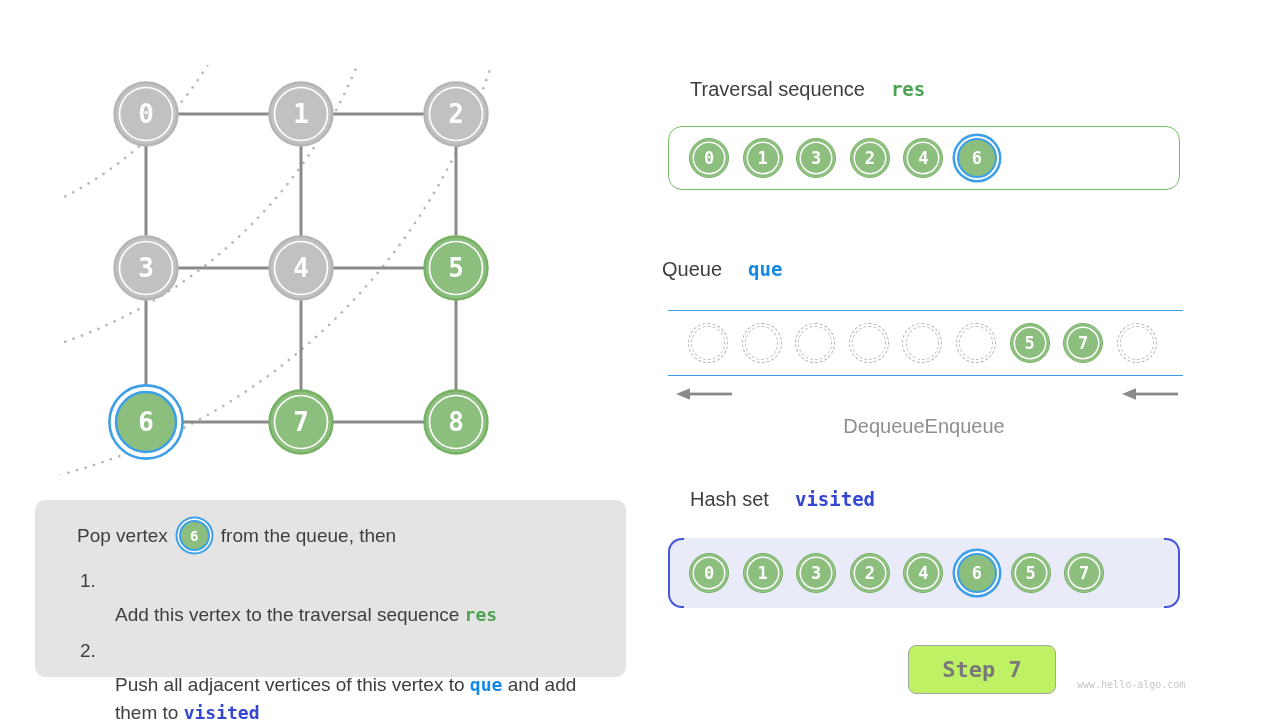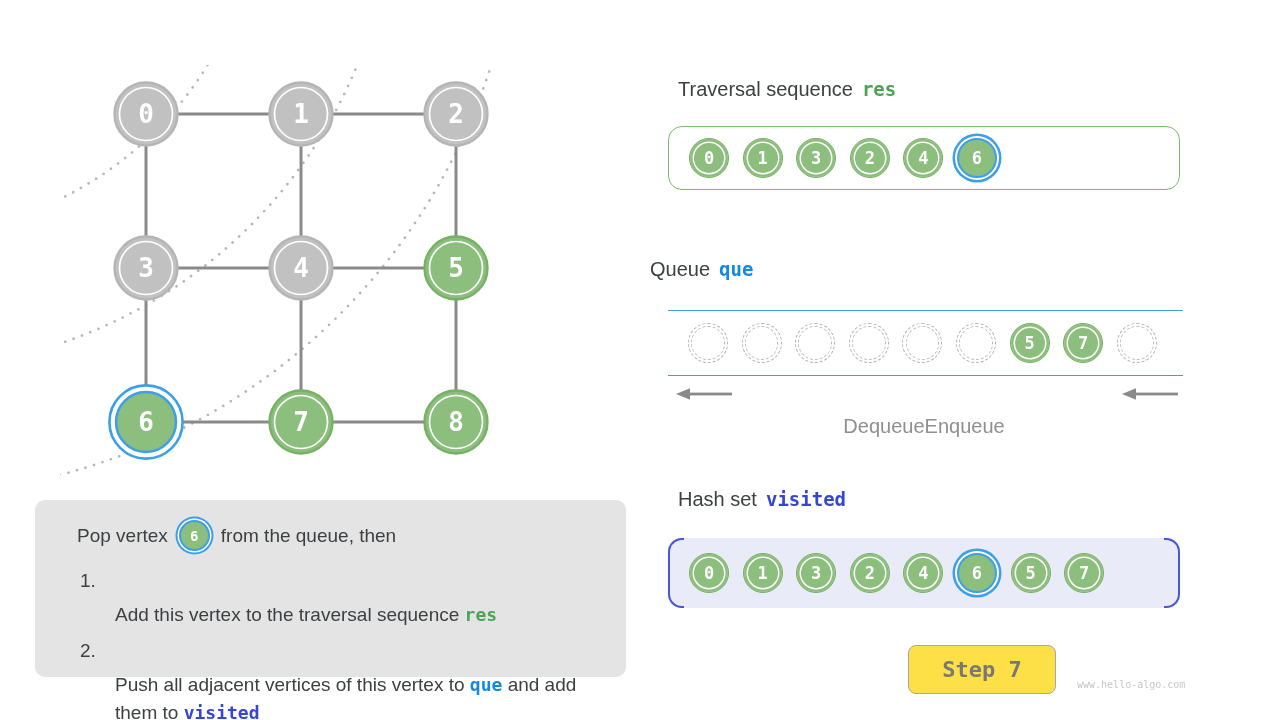--- a/index.html
+++ b/index.html
@@ -6,22 +6,22 @@
   body{
     width:1280px;height:720px;background:#ffffff;position:relative;overflow:hidden;
     font-family:"Liberation Sans",sans-serif;
   }
   .stage{position:absolute;inset:0;}
 
   
   .graph-svg{position:absolute;left:60px;top:65px;width:480px;height:410px;}
 
   
-  .sec-title{position:absolute;display:flex;align-items:baseline;gap:9px;
-    font-size:20px;color:var(--text-dark);white-space:nowrap;}
+  .sec-title{position:absolute;display:flex;align-items:baseline;gap:26px;
+    font-size:20px;color:var(--text-dark);white-space:nowrap;margin-left:12px;}
   .tok{font-family:"DejaVu Sans Mono",monospace;font-weight:bold;font-size:19px;}
   .code-green{color:var(--code-green);}
   .code-blue{color:var(--code-blue);}
   .code-indigo{color:var(--code-indigo);}
 
   
   .chip{width:40px;height:40px;border-radius:50%;flex:none;box-sizing:border-box;
     display:flex;align-items:center;justify-content:center;position:relative;
     font-family:"DejaVu Sans Mono",monospace;font-weight:bold;font-size:17px;color:#fff;}
   .chip-green{background:var(--node-green);border:1.5px solid var(--node-green-border);
@@ -63,21 +63,21 @@
     box-shadow:0 0 0 1.5px #ffffff, 0 0 0 3.5px var(--blue-highlight);
     display:flex;align-items:center;justify-content:center;
     font-family:"DejaVu Sans Mono",monospace;font-weight:bold;font-size:14px;color:#fff;}
   .explain-item{display:flex;line-height:1.5;margin-bottom:7px;}
   .explain-num{width:38px;flex:none;padding-left:3px;box-sizing:border-box;}
   .explain-text{flex:1;margin-top:34px;}
   .explain-text code{font-family:"DejaVu Sans Mono",monospace;font-weight:bold;font-size:18px;}
 
   
   .step-btn{position:absolute;left:908px;top:645px;width:148px;height:49px;box-sizing:border-box;
-    background:#fde047;border:1.6px solid #a6a6a6;border-radius:8px;cursor:pointer;
+    background:#bef264;border:1.6px solid #a6a6a6;border-radius:8px;cursor:pointer;
     display:flex;align-items:center;justify-content:center;
     font-family:"DejaVu Sans Mono",monospace;font-weight:bold;font-size:22px;color:#787878;}
   .watermark{position:absolute;left:1077px;top:679px;
     font-family:"DejaVu Sans Mono",monospace;font-size:10px;color:var(--watermark);}
 </style>
 </head>
 <body>
 
 <div class="stage">
 

